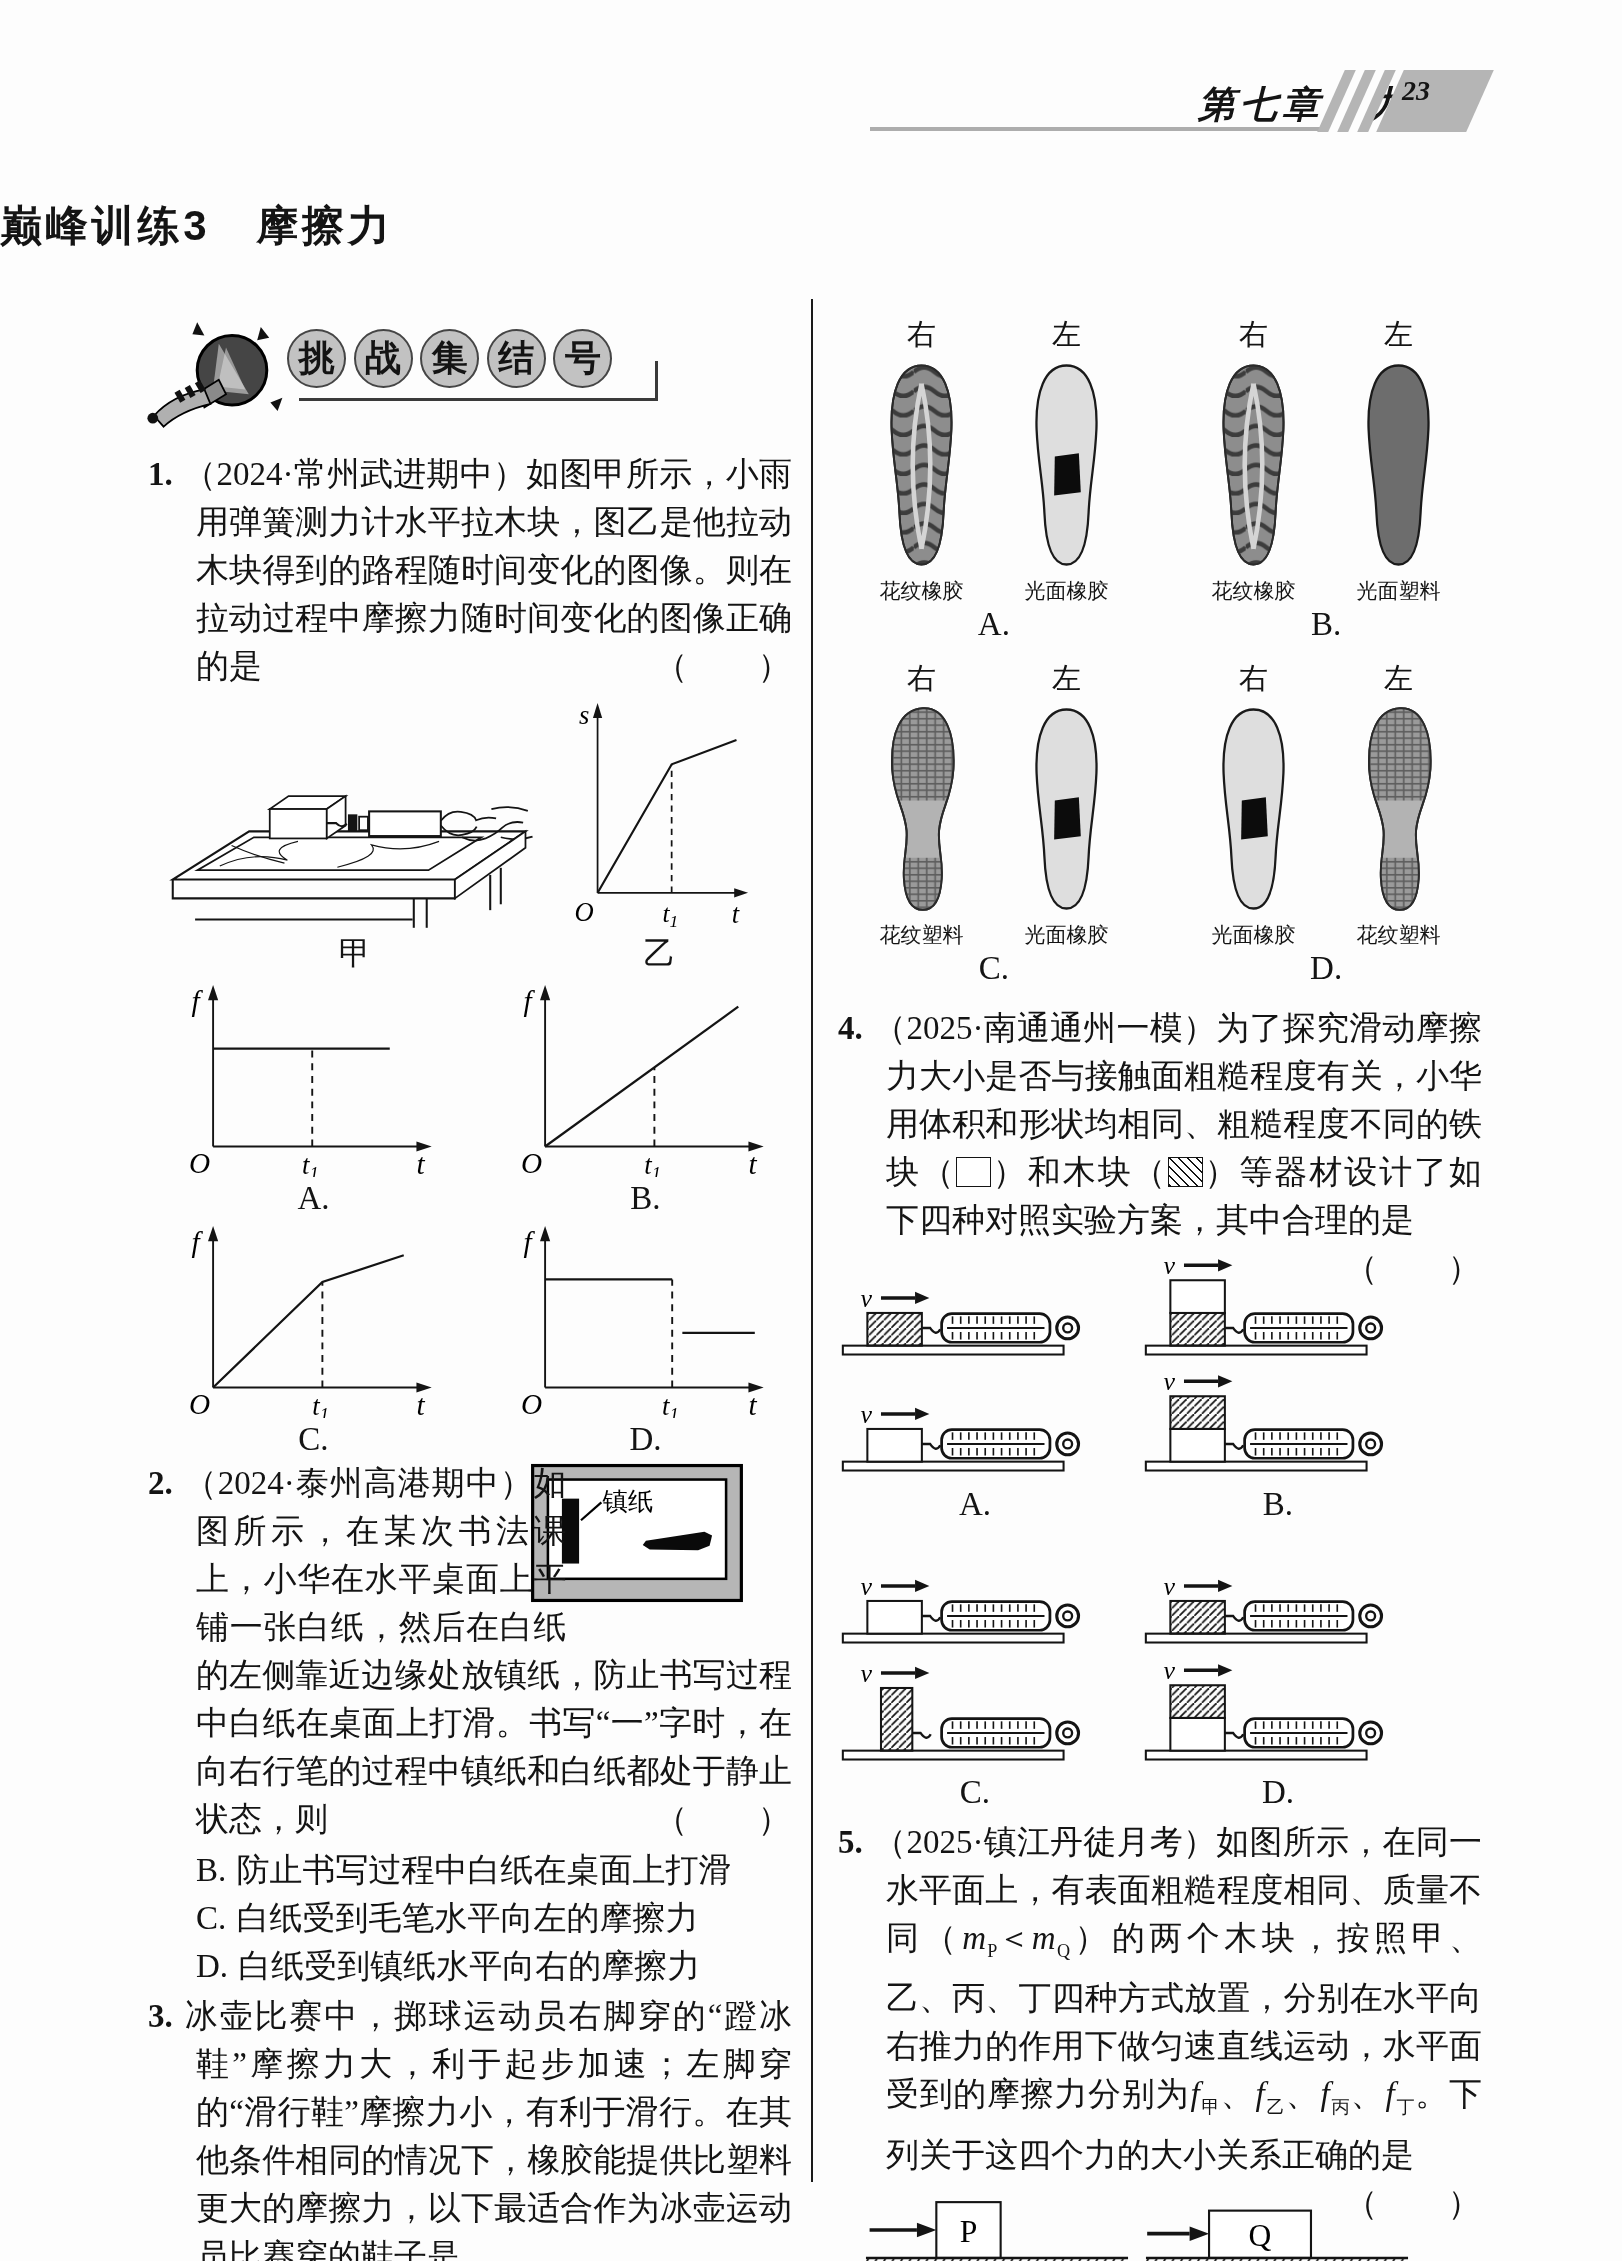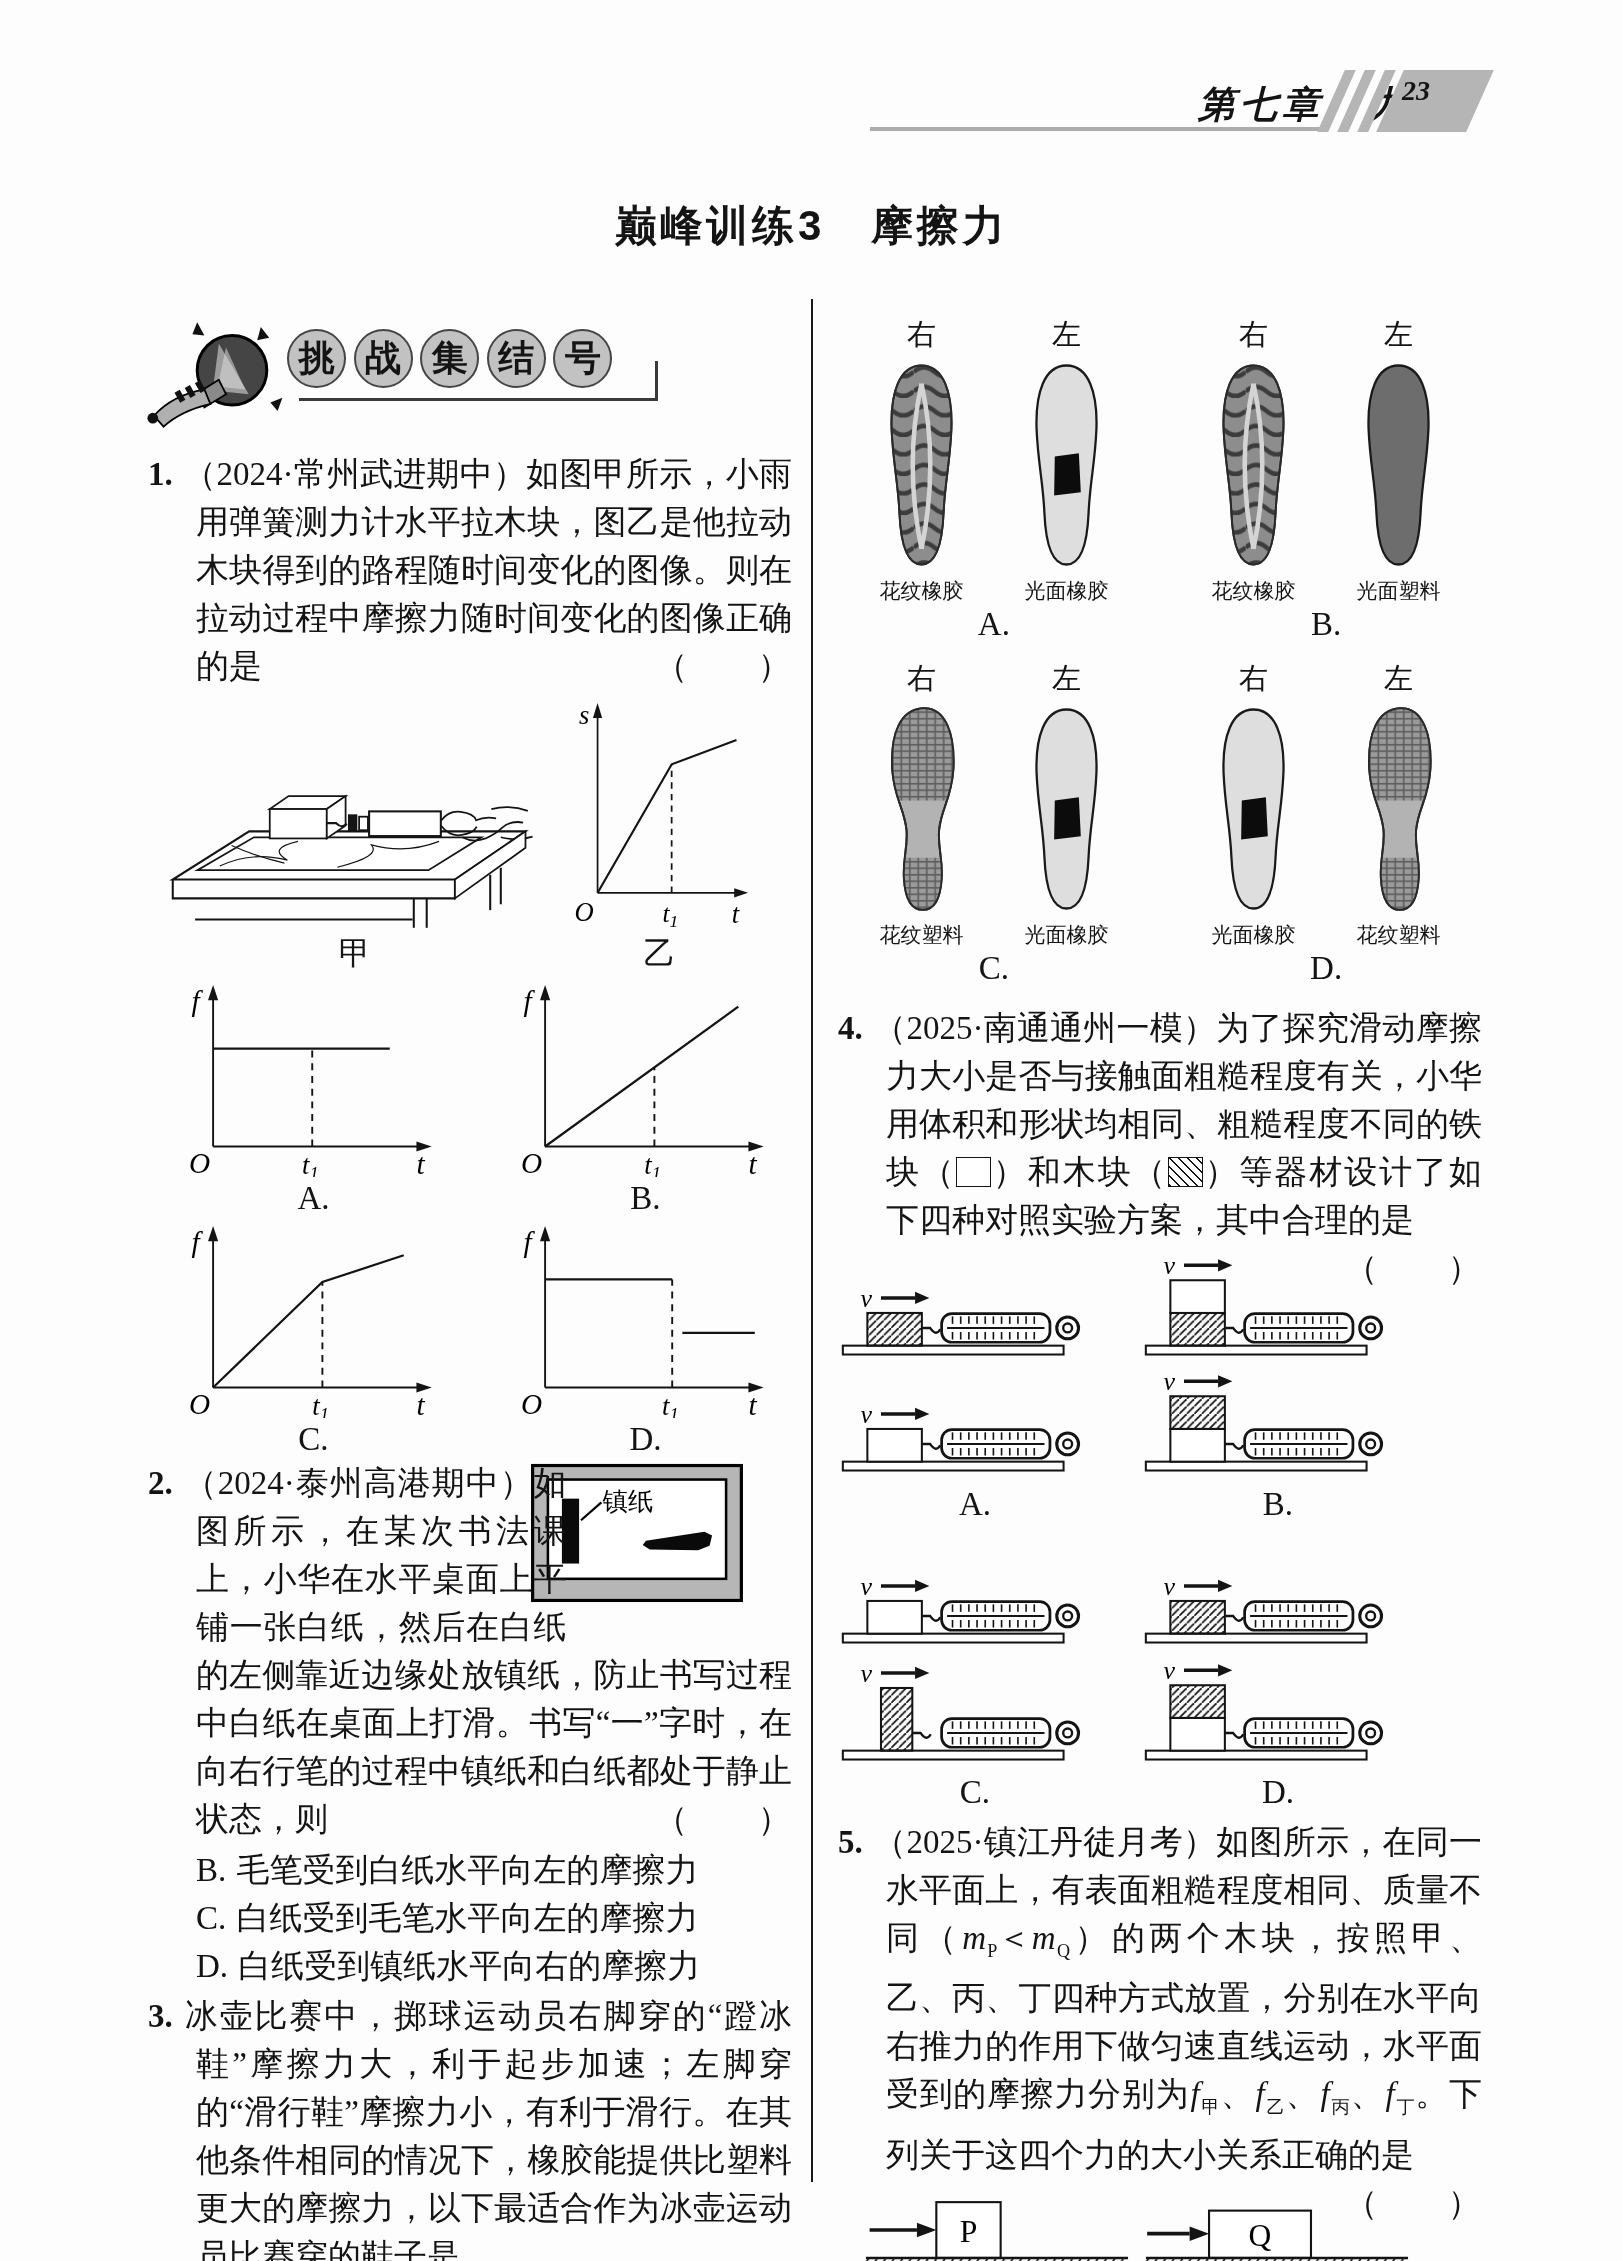--- a/index.html
+++ b/index.html
@@ -10,21 +10,21 @@
   .hdr-line{position:absolute;left:870px;top:127px;width:455px;height:3.8px;background:#adadad}
   .hdr-chapter{position:absolute;left:1198px;top:80px;font-size:37px;font-weight:bold;
                letter-spacing:5.1px;font-style:italic}
   .hdr-stripes{position:absolute;left:1331px;top:70px;display:flex;gap:9px}
   .hdr-stripes i{display:block;width:10.8px;height:62px;background:#b5b5b5;transform:skewX(-24deg)}
   .hdr-pagebox{position:absolute;left:1390px;top:70px;width:90px;height:62px;background:#b5b5b5;
                transform:skewX(-24deg)}
   .hdr-pagenum{position:absolute;left:1402px;top:75px;width:76px;
                font-size:28px;font-weight:bold;font-style:italic}
 
-  .page-title{position:absolute;left:0;top:198px;width:1623px;text-align:center;
+  .page-title{position:absolute;left:0;top:198px;width:1623px;
               font-size:42px;font-weight:bold;font-family:"Liberation Sans","DejaVu Sans",sans-serif;
               letter-spacing:3.8px}
 
   .col-divider{position:absolute;left:811px;top:299px;width:1.9px;height:1883px;background:#1a1a1a}
 
   .col{position:absolute;top:315px;width:644px}
   #col-left{left:148px}
   #col-right{left:838px}
 
   
@@ -238,21 +238,21 @@
   </div>
 
   <p class="q"><span class="q-num">2.</span><span class="q2-fig"><svg viewBox="0 0 336 220" width="214" height="140" style="font-size:52px">
         <rect x="4" y="4" width="328" height="212" fill="#b6b6b6" stroke="#000" stroke-width="5"></rect>
         <rect x="28" y="26" width="280" height="156" fill="#fff" stroke="#000" stroke-width="4"></rect>
         <rect x="50" y="56" width="27" height="102" fill="#0a0a0a"></rect>
         <line x1="80" y1="90" x2="112" y2="62" stroke="#000" stroke-width="3.5"></line>
         <text x="114" y="74" font-size="40" font-family="Liberation Serif,serif">镇纸</text>
         <polygon points="182,122 274,108 286,114 282,130 264,137 188,136 177,129" fill="#0a0a0a"></polygon>
       </svg></span><span>（2024·泰州高港期中）如图所示，在某次书法课上，小华在水平桌面上平铺一张白纸，然后在白纸的左侧靠近边缘处放镇纸，防止书写过程中白纸在桌面上打滑。书写“一”字时，在向右行笔的过程中镇纸和白纸都处于静止状态，则</span><span class="blank">（　　）</span></p>
-  <div class="opt-line"><span class="opt-letter">B.</span><span>毛笔受到白纸水平向左的摩擦力</span></div>
+  <div class="opt-line"><span class="opt-letter">B.</span><span>防止书写过程中白纸在桌面上打滑</span></div>
   <div class="opt-line"><span class="opt-letter">C.</span><span>白纸受到毛笔水平向左的摩擦力</span></div>
   <div class="opt-line"><span class="opt-letter">D.</span><span>白纸受到镇纸水平向右的摩擦力</span></div>
 
   <p class="q" style="margin-top:2.5px"><span class="q-num">3.</span><span>冰壶比赛中，掷球运动员右脚穿的“蹬冰鞋”摩擦力大，利于起步加速；左脚穿的“滑行鞋”摩擦力小，有利于滑行。在其他条件相同的情况下，橡胶能提供比塑料更大的摩擦力，以下最适合作为冰壶运动员比赛穿的鞋子是</span></p>
 </div>
 
 <div class="col" id="col-right">
 
   <div class="shoe-row">
     <div class="shoe-opt">

